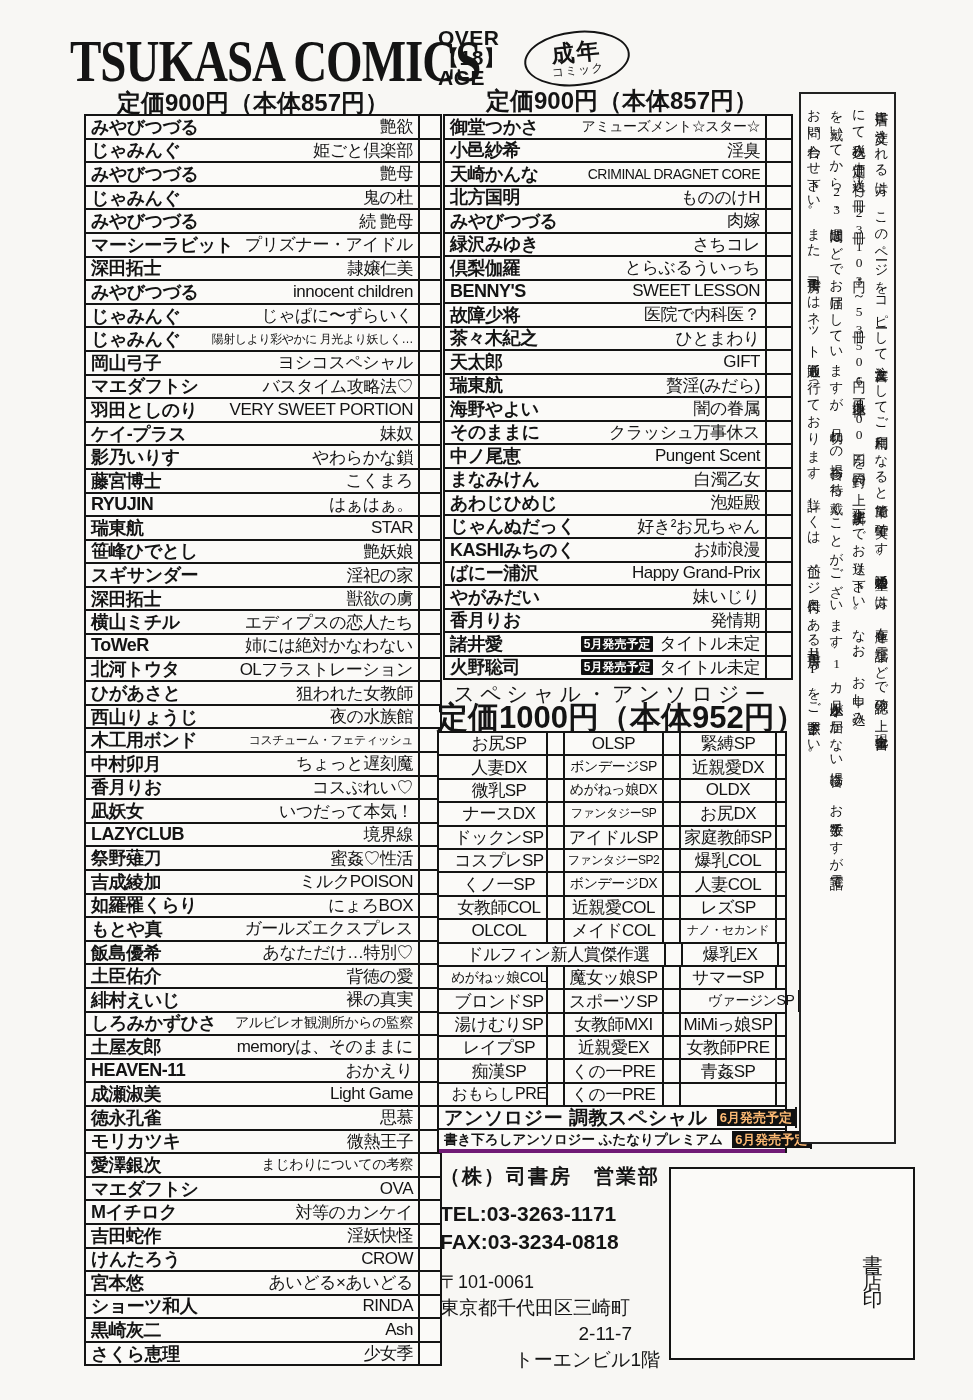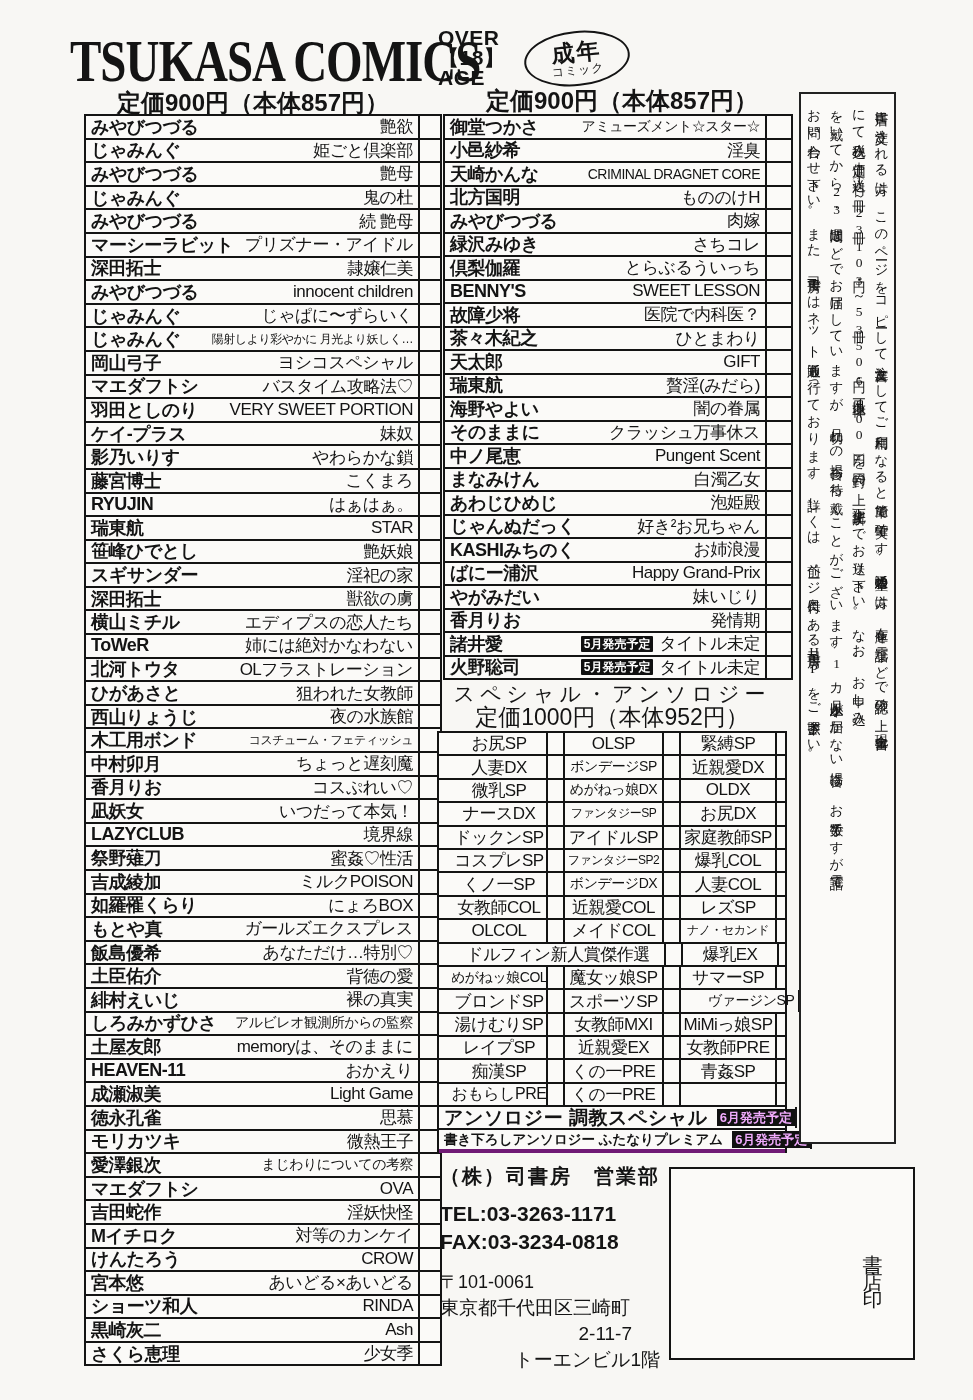--- a/index.html
+++ b/index.html
@@ -47,34 +47,34 @@
   .chk { width:22px; align-self:stretch; border-left:2px solid #141414; flex:none; }
   .rtable .chk { width:26px; }
   .badge {
     background:#111; color:#fff; font-weight:bold; font-size:12px;
     line-height:16px; padding:0 3px; border-radius:1px; white-space:nowrap;
   }
 
   
   .anth-head { left:437px; top:682px; width:350px; text-align:center; }
   .anth-head .h1 { font-size:21px; letter-spacing:5px; line-height:23px; white-space:nowrap; }
-  .anth-head .h2 { font-weight:normal; font-size:23px; line-height:25px; white-space:nowrap; }
+  .anth-head .h2 { font-weight:bold; font-size:31px; line-height:25px; white-space:nowrap; }
   .gwrap { left:437px; top:731px; width:350px; border:2.5px solid #141414; border-bottom:none; background:#fbfaf8; }
   .grepeat { display:contents; }
   .grow { display:flex; align-items:stretch; height:23.4px; border-bottom:2px solid #141414;padding-left:13px; }
   .gc { flex:none; display:flex; align-items:center; justify-content:center; border-right:2px solid #141414; font-size:17px; white-space:nowrap; overflow:hidden; letter-spacing:-0.5px; }
   .c1 { width:96px; } .c2 { width:99px; } .c3 { width:96px; }
   .ggap { flex:none; width:17px; border-right:2px solid #141414; }
   .gend { flex:1; border-right:none; }
   .gwide { width:214px; }
   .ann { display:flex; align-items:center; height:23px; border-bottom:2px solid #141414; padding-left:5px; }
   .ann:last-child { border-bottom:4px solid #701a75; }
   .ann-t1 { font-weight:bold; font-size:19px; letter-spacing:0.5px; white-space:nowrap; }
   .ann-t2 { font-weight:bold; font-size:13.5px; letter-spacing:0px; white-space:nowrap; }
-  .badge6 { margin-left:9px; background:#111; color:#f0abfc; font-weight:bold; font-size:13px; line-height:17px; padding:0 3px; white-space:nowrap; }
+  .badge6 { margin-left:9px; background:#111; color:#fdba74; font-weight:bold; font-size:13px; line-height:17px; padding:0 3px; white-space:nowrap; }
   .annend { margin-left:auto; align-self:stretch; width:16px; border-left:2px solid #141414; }
 
   
   .pub { left:440px; top:1163px; width:228px; }
   .pub .name { font-weight:bold; font-size:20px; letter-spacing:2px; margin-bottom:10px; white-space:nowrap; }
   .pub .tel  { font-weight:bold; font-size:21px; line-height:28px; white-space:nowrap; }
   .pub .fax  { font-weight:bold; font-size:21px; line-height:28px; margin-bottom:14px; white-space:nowrap; }
   .pub .postal { font-size:18px; line-height:25px; white-space:nowrap; }
   .pub .a1 { font-size:19px; line-height:26px; white-space:nowrap; }
   .pub .a2 { font-size:19px; line-height:26px; text-align:right; padding-right:36px; white-space:nowrap; }
@@ -479,32 +479,32 @@
   </div>
     <div class="trow">
     <span class="author">マエダフトシ</span>
     <span class="rside">
 
       <span class="title">OVA</span>
     </span>
     <span class="chk"></span>
   </div>
     <div class="trow">
+    <span class="author">Mイチロク</span>
+    <span class="rside">
+
+      <span class="title">対等のカンケイ</span>
+    </span>
+    <span class="chk"></span>
+  </div>
+    <div class="trow">
     <span class="author">吉田蛇作</span>
     <span class="rside">
 
       <span class="title">淫妖快怪</span>
-    </span>
-    <span class="chk"></span>
-  </div>
-    <div class="trow">
-    <span class="author">Mイチロク</span>
-    <span class="rside">
-
-      <span class="title">対等のカンケイ</span>
     </span>
     <span class="chk"></span>
   </div>
     <div class="trow">
     <span class="author">けんたろう</span>
     <span class="rside">
 
       <span class="title">CROW</span>
     </span>
     <span class="chk"></span>

